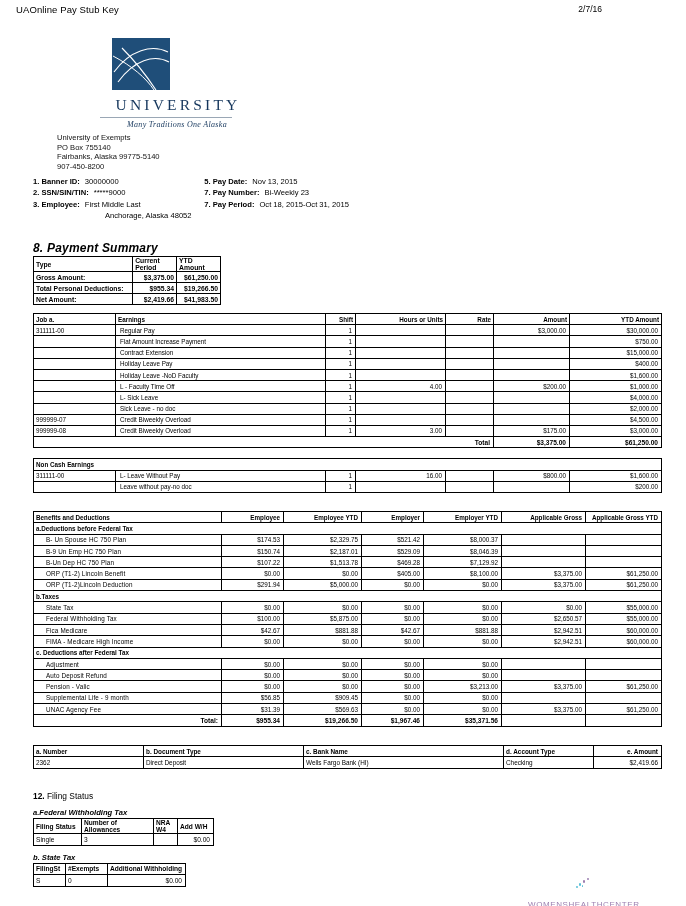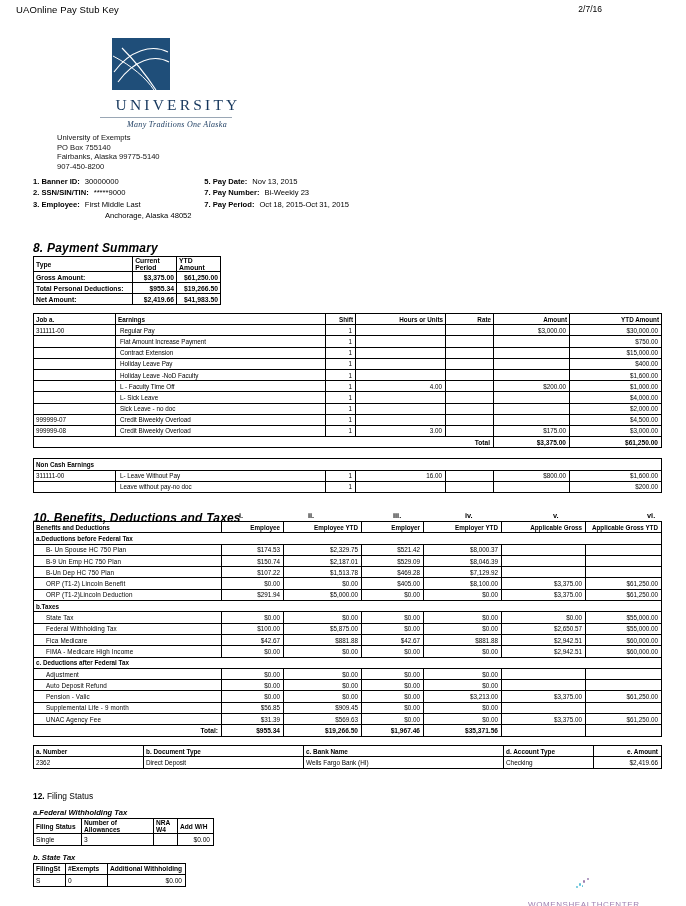--- a/index.html
+++ b/index.html
@@ -401,29 +401,20 @@
       <td class="r"></td>
       <td class="r"></td>
       <td class="r"></td>
       <td class="r">$200.00</td>
     </tr>
   </tbody>
     </table>
 </div>
 
 <div class="benefits">
-  <div class="colhdr-row">
-    <span class="sec-title" style="position:absolute;left:0;top:0">10. Benefits, Deductions and Taxes</span>
-    <span class="ltr" style="left:206px">i.</span>
-    <span class="ltr" style="left:275px">ii.</span>
-    <span class="ltr" style="left:360px">iii.</span>
-    <span class="ltr" style="left:432px">iv.</span>
-    <span class="ltr" style="left:520px">v.</span>
-    <span class="ltr" style="left:614px">vi.</span>
-  </div>
   <table class="t-ben">
     <colgroup>
       <col style="width:188px">
         <col style="width:62px">
         <col style="width:78px">
       <col style="width:62px">
         <col style="width:78px">
         <col style="width:84px">
         <col style="width:76px">
     </colgroup>

